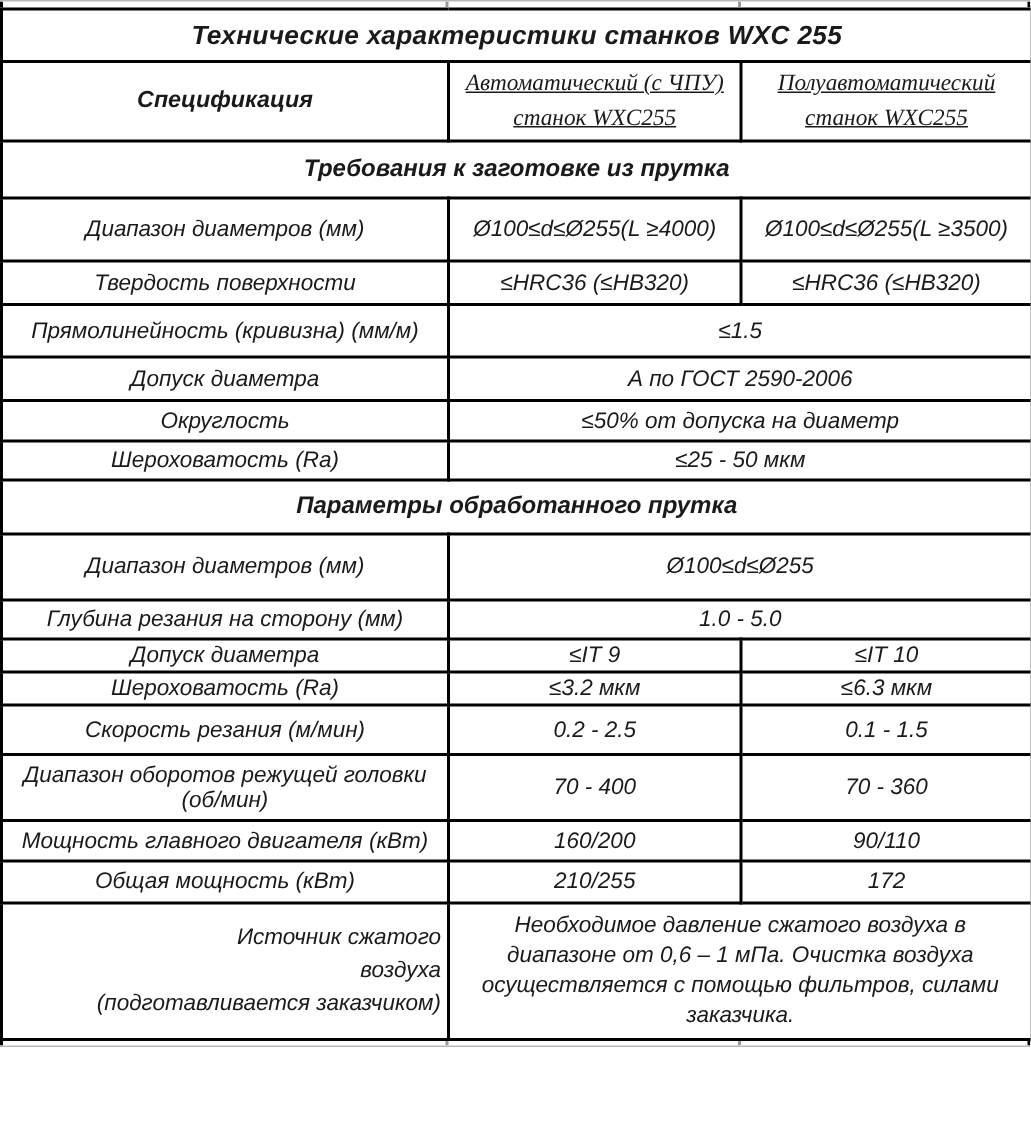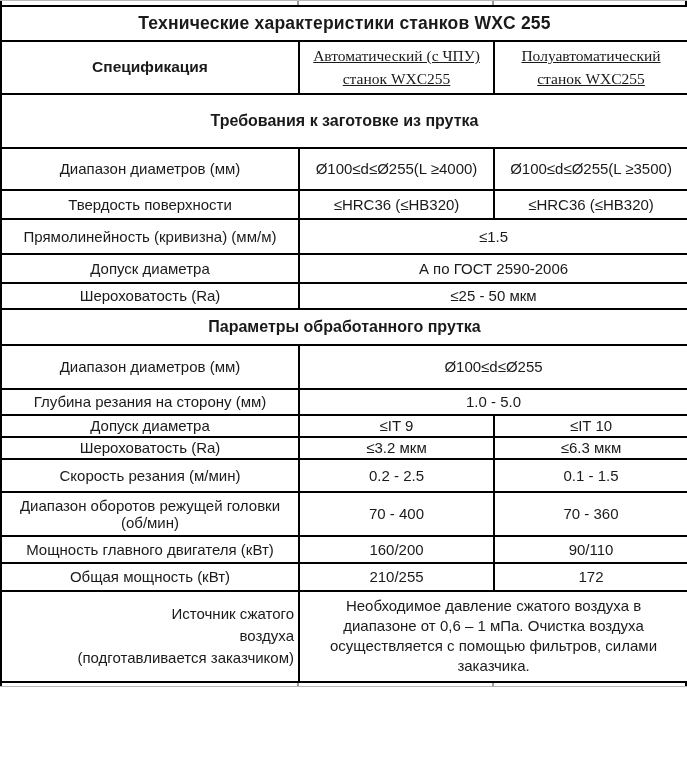--- a/index.html
+++ b/index.html
@@ -40,20 +40,21 @@
     table-layout: fixed;
     width: 687px;
   }
   td {
     border: 2px solid #000;
     text-align: center;
     vertical-align: middle;
     font-size: 15px;
     padding: 1px 4px;
     overflow: hidden;
+    font-style: italic;
   }
 
   .title-cell {
     font-weight: bold;
     font-size: 17.5px;
     letter-spacing: 0.2px;
   }
   .spec-header { font-weight: bold; font-size: 15.5px; }
   .machine-header {
     font-family: "Liberation Serif", "DejaVu Serif", serif;
@@ -64,21 +65,21 @@
   }
   .section-cell { font-weight: bold; font-size: 16px; }
   .label-cell  { }
   .value-cell  { }
   .note-label { line-height: 1.45; text-align: right; }
   .note-cell  { line-height: 1.35; padding: 4px 12px; }
 
   
   tr.r-title   { height: 35px; }
   tr.r-header  { height: 48px; border-radius: 12px; }
-  tr.r-sec1    { height: 54px; }
+  tr.r-sec1    { height: 38px; }
   tr.r-diam1   { height: 42px; }
   tr.r-tensile { height: 30px; }
   tr.r-hard    { height: 29px; }
   tr.r-straight{ height: 35px; padding-left: 42px; }
   tr.r-tol1    { height: 29px; }
   tr.r-round   { height: 27px; }
   tr.r-rough1  { height: 26px; }
   tr.r-sec2    { height: 36px; }
   tr.r-diam2   { height: 44px; }
   tr.r-depth   { height: 26px; }
@@ -141,20 +142,24 @@
       <tr class="r-straight">
         <td class="label-cell">Прямолинейность (кривизна) (мм/м)</td>
         <td colspan="2" class="value-cell">≤1.5</td>
       </tr>
 
       <tr class="r-tol1">
         <td class="label-cell">Допуск диаметра</td>
         <td colspan="2" class="value-cell">А по ГОСТ 2590-2006</td>
       </tr>
 
+      <tr class="r-round">
+        <td class="label-cell">Округлость</td>
+        <td colspan="2" class="value-cell">≤50% от допуска на диаметр</td>
+      </tr>
 
       <tr class="r-rough1">
         <td class="label-cell">Шероховатость (Ra)</td>
         <td colspan="2" class="value-cell">≤25 - 50 мкм</td>
       </tr>
 
       <tr class="r-sec2">
         <td colspan="3" class="section-cell">Параметры обработанного прутка</td>
       </tr>
 

